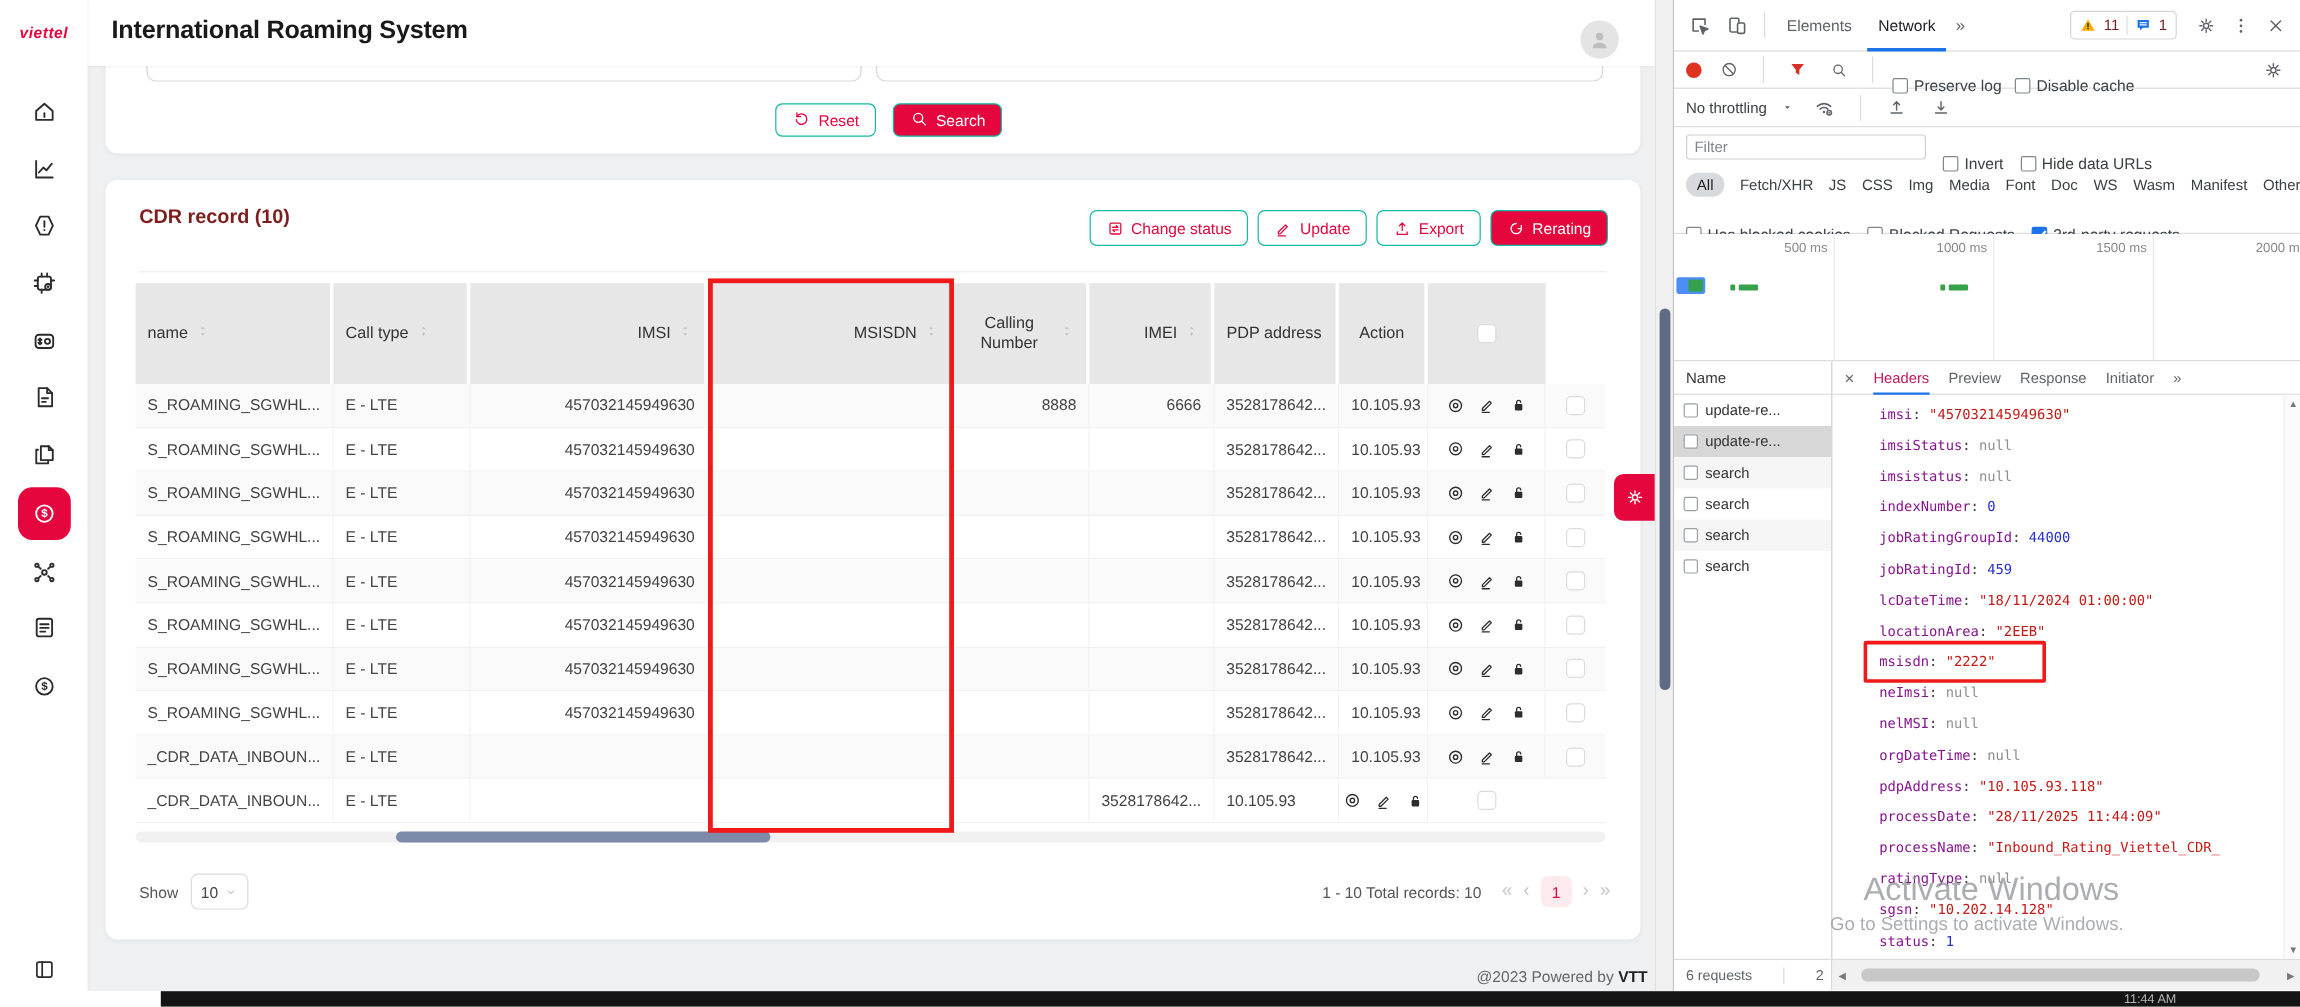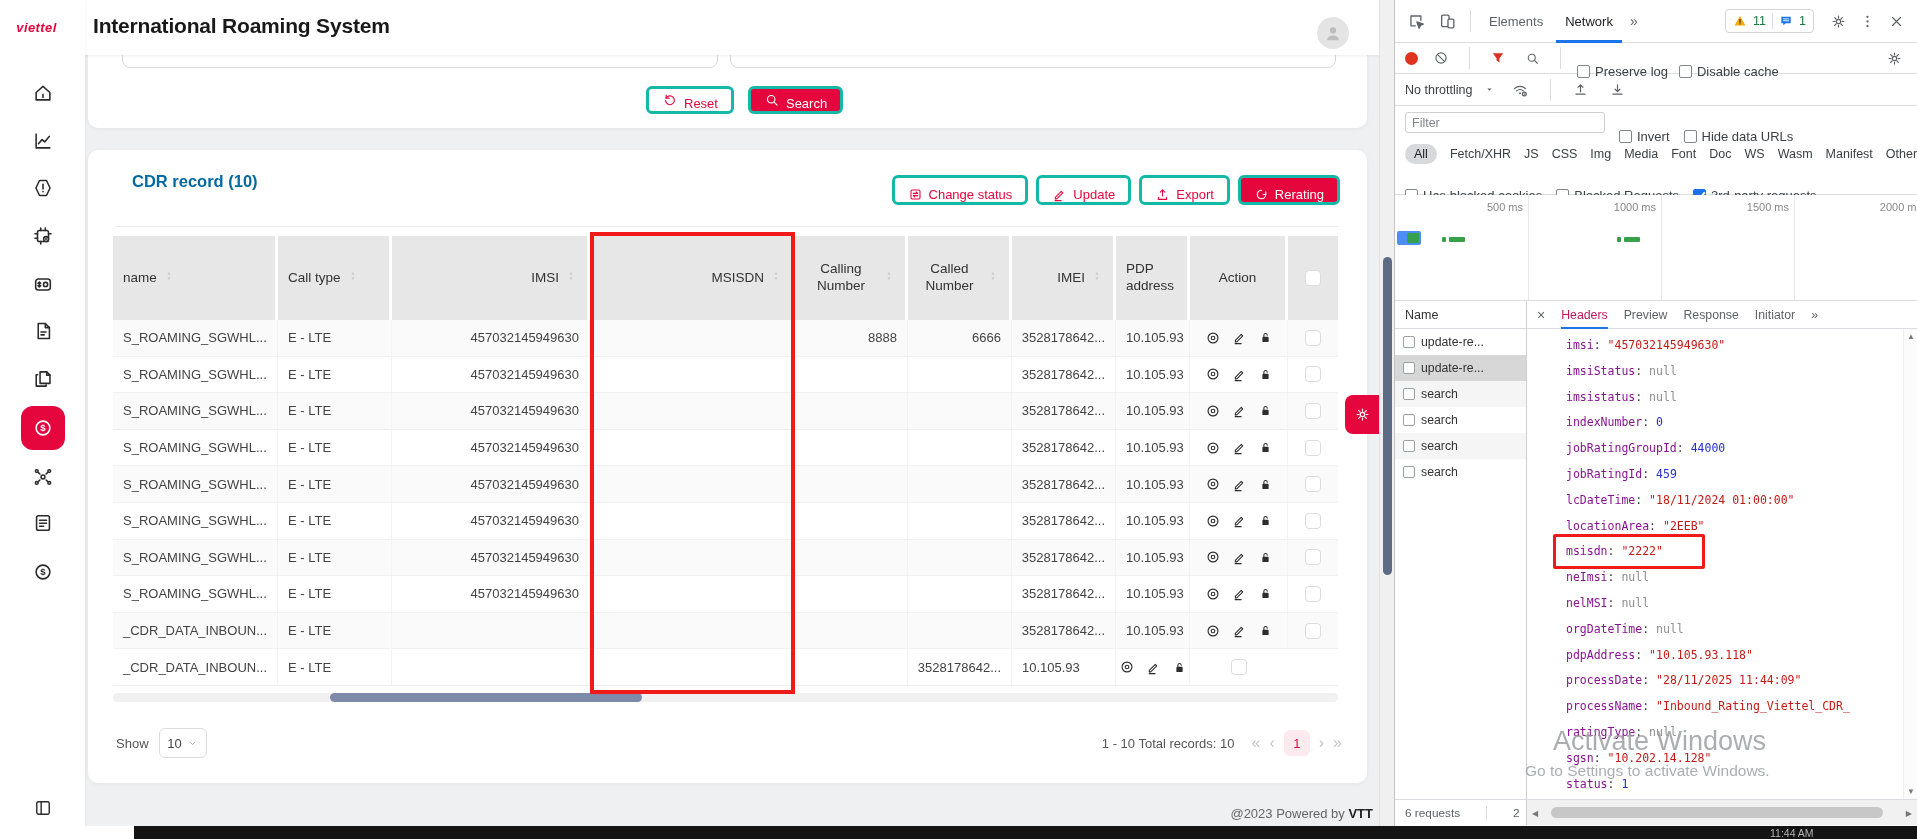--- a/index.html
+++ b/index.html
@@ -2,40 +2,40 @@
 <html><head>
 <meta charset="utf-8">
 <style>
   * { margin:0; padding:0; box-sizing:border-box; }
   html,body { width:1917px; height:839px; overflow:hidden; font-family:"Liberation Sans",sans-serif; background:#fff; }
   #root { position:relative; width:1917px; height:839px; }
 
   
   #main { position:absolute; left:0; top:0; width:1379px; height:826px; background:#eef0f2; overflow:hidden; }
 
-  #sidebar { position:absolute; left:0; top:0; width:85px; height:826px; background:#fff; z-index:6; box-shadow:1px 0 3px rgba(0,0,0,.04); }
+  #sidebar { position:absolute; left:0; top:0; width:73px; height:826px; background:#fff; z-index:6; box-shadow:1px 0 3px rgba(0,0,0,.04); }
   #logo { position:absolute; top:20px; left:0; width:73px; text-align:center; color:#e4063c; font-size:13px; font-weight:bold; font-style:italic; letter-spacing:.4px; }
   .side-ic { position:absolute; left:50%; transform:translate(-50%,-50%); color:#2b2b2b; display:flex; align-items:center; justify-content:center; }
   .side-ic.active { width:44px; height:44px; background:#e4063c; border-radius:12px; color:#fff; }
 
   #header { position:absolute; left:73px; top:0; width:1306px; height:55px; background:#fff; z-index:5; box-shadow:0 1px 3px rgba(0,0,0,.07); }
   #page-title { position:absolute; left:20px; top:14px; font-size:21px; font-weight:bold; color:#191919; letter-spacing:-.2px; }
   #avatar { position:absolute; left:1244px; top:17px; width:32px; height:32px; border-radius:50%; background:#e4e4e4; display:flex; align-items:center; justify-content:center; }
 
   .card { position:absolute; background:#fff; border-radius:10px; box-shadow:0 1px 4px rgba(0,0,0,.05); }
   #search-card { left:88px; top:10px; width:1279px; height:118px; }
   .search-input { position:absolute; top:14px; height:44px; border:1px solid #d9d9d9; border-radius:8px; background:#fff; font-size:13px; padding:0 12px; color:#333; }
   #search-actions { position:absolute; left:558px; top:76px; display:flex; gap:14px; }
 
-  .btn { display:inline-flex; align-items:flex-end; gap:6px; font-size:13px; border-radius:6px; padding:0 13px; height:28px; cursor:pointer; white-space:nowrap; background:#fff; border:3px solid #14b8a6; color:#e4063c; }
+  .btn { display:inline-flex; align-items:center; gap:6px; font-size:13px; border-radius:6px; padding:0 13px; height:28px; cursor:pointer; white-space:nowrap; background:#fff; border:1px solid #14b8a6; color:#e4063c; }
   .btn.solid { background:#e4063c; color:#fff; }
   .btn.h30 { height:30px; }
 
   #cdr-card { left:88px; top:150px; width:1279px; height:633px; }
-  #cdr-title { position:absolute; left:28px; top:22px; font-size:16.5px; font-weight:bold; color:#0369a1;margin-left:16px; }
+  #cdr-title { position:absolute; left:28px; top:22px; font-size:16.5px; font-weight:bold; color:#7f1d1d; }
   #cdr-actions { position:absolute; right:27px; top:25px; display:flex; gap:8px; }
   #cdr-divider { position:absolute; left:28px; right:28px; top:76px; border-top:1px solid #ececec; }
 
   #table { position:absolute; left:25px; top:86px; width:1225px; }
   .trow, .thead { display:grid; grid-template-columns:165px 114px 198px 205px 113px 104px 104px 74px 98px 50px; }
   .thead { height:84px; }
   .th { background:#e7e7e7; border-right:3px solid #fff; display:flex; align-items:center; padding:0 10px; font-size:13.5px; color:#333; line-height:1.25; }
   .th:last-child { border-right:none; }
   .th.r { justify-content:flex-end; text-align:right; }
   .th.c { justify-content:center; text-align:center; }
@@ -73,21 +73,21 @@
   
   #devtools { position:absolute; left:1394px; top:0; width:523px; height:826px; background:#fff; border-left:1px solid #c3c3c3; color:#3c4043; font-size:12.5px; }
   .dt-row { display:flex; align-items:center; }
   .dt-tabbar { height:43px; border-bottom:1px solid #dadce0; padding:0 8px; gap:4px; }
   .dt-tool-ic { color:#5f6368; display:flex; align-items:center; padding:0 4px; cursor:pointer; }
   .dt-vdiv { width:1px; height:22px; background:#dadce0; margin:0 5px; flex:none; }
   .dt-tab { padding:0 9px; height:43px; display:flex; align-items:center; font-size:13px; color:#5f6368; cursor:pointer; }
   .dt-tab.sel { color:#202124; box-shadow:inset 0 -3px 0 #1a73e8; }
   #dt-badges { margin-left:auto; display:flex; align-items:center; border:1px solid #d5d5d5; border-radius:4px; height:24px; padding:0 7px; gap:6px; cursor:pointer; }
   #dt-badges .bsep { width:1px; height:16px; background:#dadce0; }
-  #dt-badges span { font-size:12.5px; color:#15803d; }
+  #dt-badges span { font-size:12.5px; color:#7f1d1d; }
 
   .dt-toolbar { height:31px; border-bottom:1px solid #dadce0; padding:0 10px; gap:11px; }
   .rec-dot { width:13px; height:13px; border-radius:50%; background:#e0331f; flex:none; cursor:pointer; }
   .cb { width:13px; height:13px; border:1.5px solid #80868b; border-radius:2px; background:#fff; flex:none; cursor:pointer; }
   .cb.checked { background:#1a73e8; border-color:#1a73e8; position:relative; }
   .cb.checked::after { content:""; position:absolute; left:3px; top:0px; width:4px; height:8px; border:solid #fff; border-width:0 2px 2px 0; transform:rotate(40deg); }
   .cb-lab { display:flex; align-items:center; gap:5px; font-size:13px; color:#3c4043; cursor:pointer;margin-top:27px; }
 
   .dt-throttle { height:32px; border-bottom:1px solid #dadce0; padding:0 10px; gap:12px; }
   .dt-filterrow { height:33px; padding:0 10px; gap:14px; }
@@ -354,27 +354,20 @@
                   <path d="M12 19.4 8.8 15.2H15.2Z" fill="currentColor" stroke="none"></path>
                 </svg></span>
             </div>
             <div class="th c">
               <span>Calling Number</span>
               <span class="sorter"><svg width="12" height="12" viewBox="0 0 24 24" fill="none" stroke="currentColor" stroke-width="1.7" stroke-linecap="round" stroke-linejoin="round">
                   <path d="M12 4.6 15.2 8.8H8.8Z" fill="currentColor" stroke="none"></path>
                   <path d="M12 19.4 8.8 15.2H15.2Z" fill="currentColor" stroke="none"></path>
                 </svg></span>
             </div>
-            <div class="th c">
-              <span>Called Number</span>
-              <span class="sorter"><svg width="12" height="12" viewBox="0 0 24 24" fill="none" stroke="currentColor" stroke-width="1.7" stroke-linecap="round" stroke-linejoin="round">
-                  <path d="M12 4.6 15.2 8.8H8.8Z" fill="currentColor" stroke="none"></path>
-                  <path d="M12 19.4 8.8 15.2H15.2Z" fill="currentColor" stroke="none"></path>
-                </svg></span>
-            </div>
             <div class="th r">
               <span>IMEI</span>
               <span class="sorter"><svg width="12" height="12" viewBox="0 0 24 24" fill="none" stroke="currentColor" stroke-width="1.7" stroke-linecap="round" stroke-linejoin="round">
                   <path d="M12 4.6 15.2 8.8H8.8Z" fill="currentColor" stroke="none"></path>
                   <path d="M12 19.4 8.8 15.2H15.2Z" fill="currentColor" stroke="none"></path>
                 </svg></span>
             </div>
             <div class="th ">
               <span>PDP address</span>
             </div>

